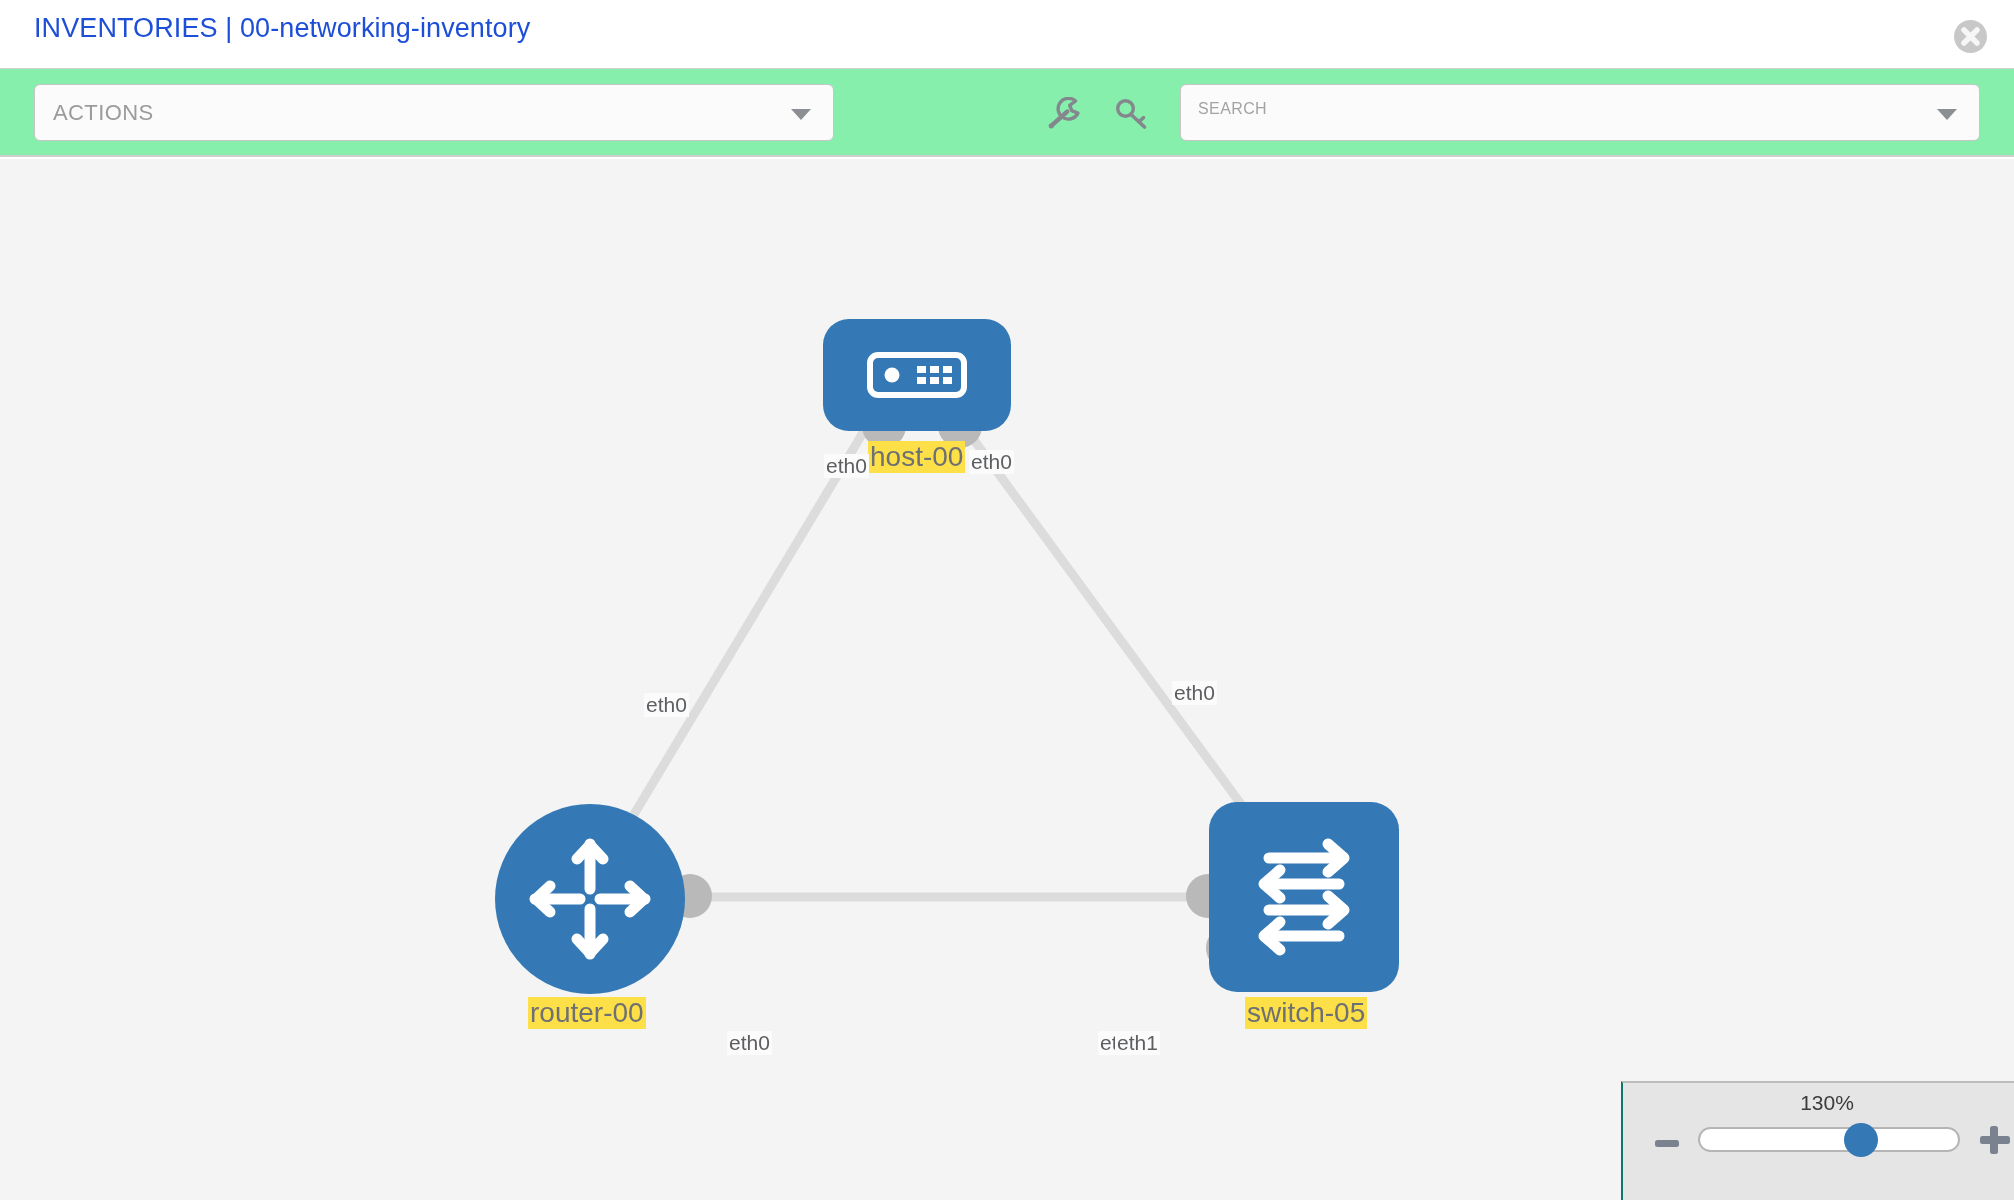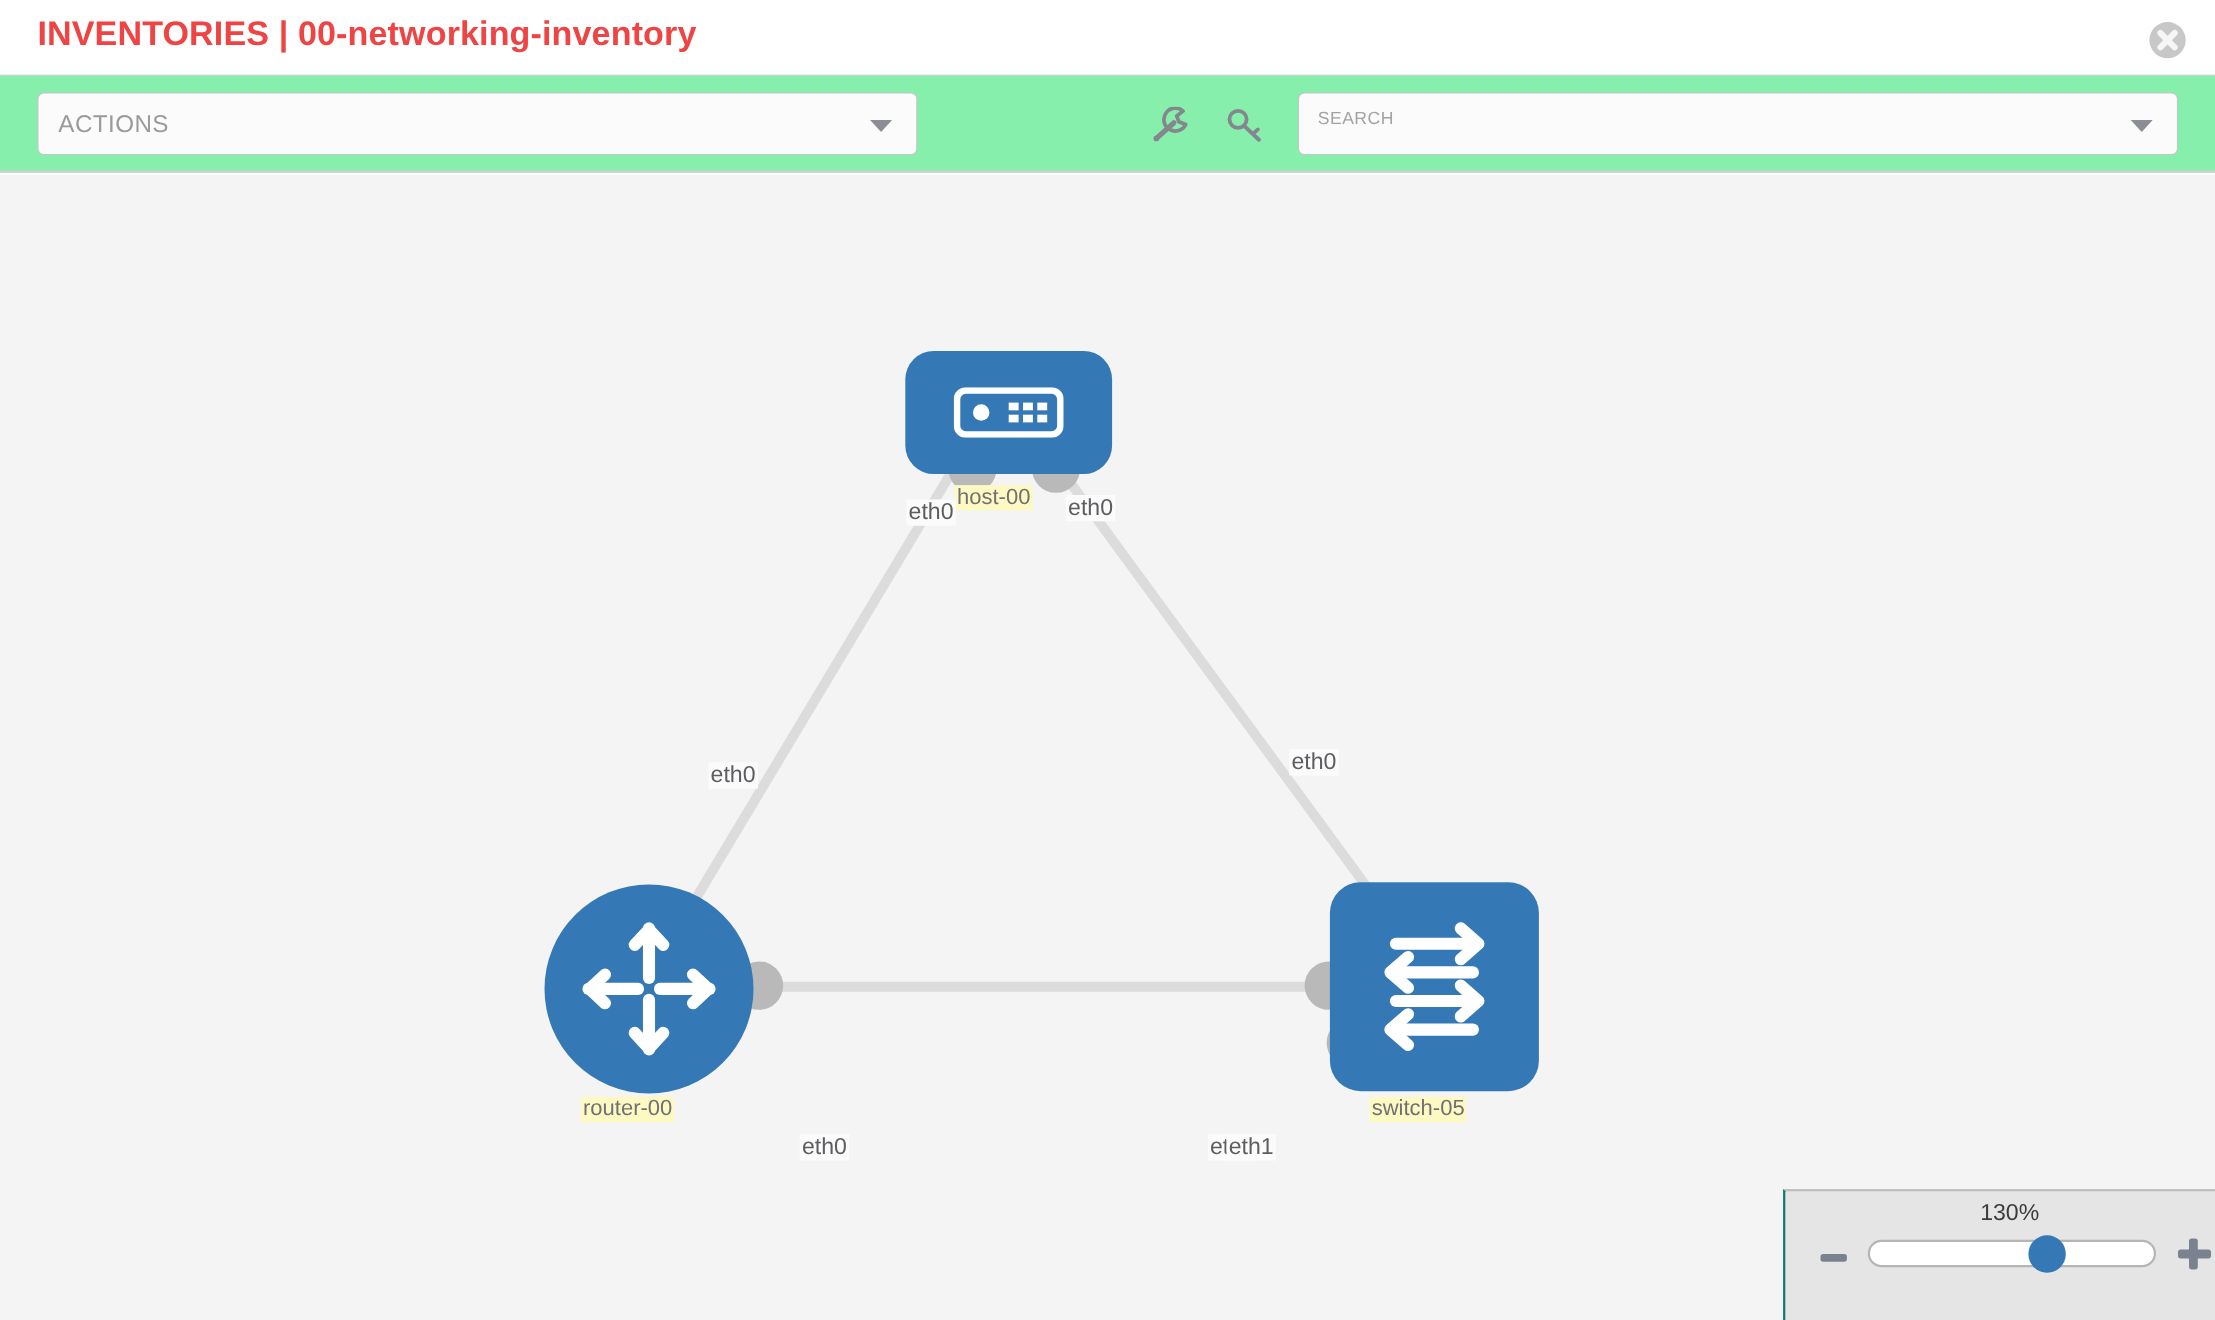--- a/index.html
+++ b/index.html
@@ -19,23 +19,23 @@
   
   .header {
     position: absolute;
     left: 0; top: 0;
     width: 2014px; height: 68px;
     background: #ffffff;
   }
   .header-title {
     position: absolute;
     left: 34px; top: 13px;
-    font-size: 31px;
-    font-weight: bold;
-    color: #ef4444;
+    font-size: 27px;
+    font-weight: normal;
+    color: #1d4ed8;
     letter-spacing: 0.1px;
     white-space: nowrap;
   }
   .close-btn {
     position: absolute;
     right: 27px; top: 20px;
     width: 33px; height: 33px;
     border-radius: 50%;
     background: #c8c8c8;
     cursor: pointer;
@@ -138,23 +138,23 @@
 
   .conn {
     position: absolute;
     width: 44px; height: 44px;
     border-radius: 50%;
     background: #b9b9b9;
   }
 
   .nlabel {
     position: absolute;
-    font-size: 20px;
+    font-size: 28px;
     color: #6e7073;
-    background: #fef9c3;
+    background: #fde047;
     white-space: nowrap;
     padding: 0 2px;
   }
   .elabel {
     position: absolute;
     font-size: 21px;
     color: #5c5e61;
     background: #fbfbfb;
     white-space: nowrap;
     padding: 0 2px;

